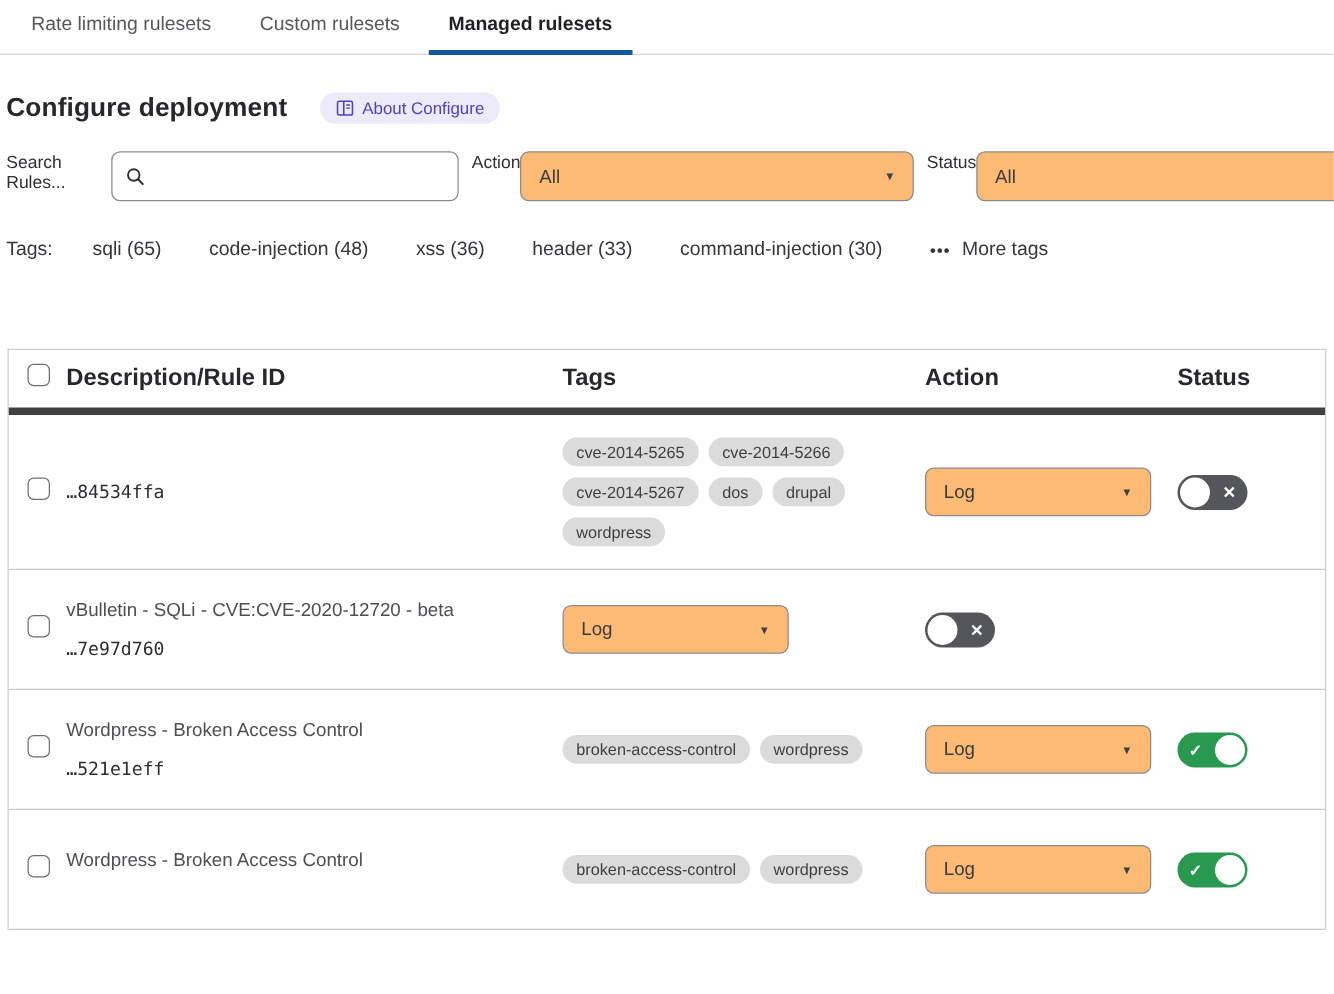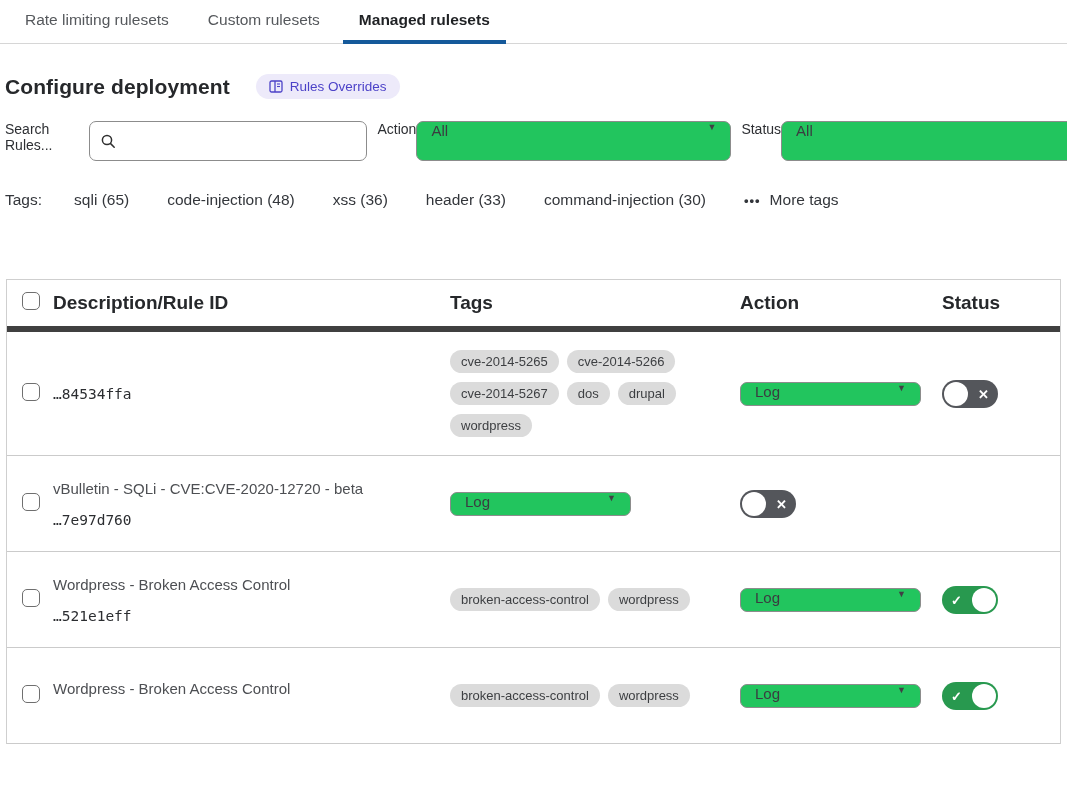--- a/index.html
+++ b/index.html
@@ -16,21 +16,21 @@
   
   .head-row { display:flex; align-items:center; margin:30px 0 0 5px; }
   .page-title { font-size:21px; font-weight:bold; color:#26282b; letter-spacing:.1px; }
   .about-badge { display:inline-flex; align-items:center; gap:7px; margin-left:26px; background:#edeafa; color:#4c42c8; font-size:13.5px; padding:5px 13px; border-radius:14px; cursor:pointer; }
   
   .filters { display:flex; align-items:flex-end; margin:22px 5px 0 5px; gap:10px; }
   .field { display:flex; flex-direction:row; }
   .field-label { font-size:14px; color:#2d2f33; margin-bottom:7px; }
   .searchbox { width:315px; height:40px; border:1px solid #8c8c8c; border-radius:7px; display:flex; align-items:center; padding:0 10px; background:#fff; }
   .searchbox input { border:none; outline:none; flex:1; font-size:15px; margin-left:8px; font-family:"Liberation Sans", sans-serif; }
-  .select { height:40px; border:1px solid #8c8c8c; border-radius:7px; background:#22c55e; display:flex; align-items:flex-start; justify-content:space-between; padding:0 14px; font-size:15px; color:#3a3c40; cursor:pointer; }
+  .select { height:40px; border:1px solid #8c8c8c; border-radius:7px; background:#fdba74; display:flex; align-items:center; justify-content:space-between; padding:0 14px; font-size:15px; color:#3a3c40; cursor:pointer; }
   .select-arrow { font-size:9px; color:#3f4044; margin-left:8px; }
   .w-action { width:315px; }
   .w-status { width:316px; }
   .search-btn { width:84px; height:40px; background:#1770f0; color:#fff; font-size:10px; border:none; border-radius:7px; cursor:pointer; font-family:"Liberation Sans", sans-serif; }
   
   .tagsbar { display:flex; align-items:center; margin:30px 5px 0 5px; font-size:15.5px; color:#33363b; }
   .tagsbar-label { margin-right:32px; }
   .tagbar-item { margin-right:38px; cursor:pointer; color:#33363b; }
   .more-tags { display:flex; align-items:center; gap:9px; cursor:pointer; }
   .dots-icon { font-size:13px; letter-spacing:1px; font-weight:bold; color:#33363b; }
@@ -39,21 +39,21 @@
   .trow, .thead { display:grid; grid-template-columns:46px 397px 290px 202px 1fr; align-items:center; }
   .thead { height:52px; border-bottom:6px solid #404040; font-weight:bold; font-size:19px; color:#26282b; }
   .trow { min-height:96px; border-bottom:1px solid #cbcbcb; padding:18px 0; }
   .cb-cell { padding-left:15px; }
   .checkbox { display:inline-block; width:18px; height:18px; border:1.5px solid #6f6f6f; border-radius:5px; background:#fff; cursor:pointer; }
   .desc-cell { padding-right:24px; }
   .row-title { font-size:15px; color:#4d4f53; margin-bottom:15px; }
   .row-id { font-family:"DejaVu Sans Mono", monospace; font-size:14.5px; color:#2b2d30; }
   .tags-cell { display:flex; flex-wrap:wrap; gap:9px 8px; padding-right:40px; align-content:center; }
   .pill { background:#dbdbdb; color:#3d3f42; font-size:13px; padding:4px 11px; border-radius:999px; white-space:nowrap; }
-  .action-cell .select { width:181px; height:24px; }
+  .action-cell .select { width:181px; height:39px; }
   .toggle { position:relative; width:56px; height:28px; border-radius:14px; cursor:pointer; }
   .toggle.off { background:#54565b; }
   .toggle.on  { background:#28994f; }
   .knob { position:absolute; top:2px; width:24px; height:24px; border-radius:50%; background:#fff; }
   .toggle.off .knob { left:2px; }
   .toggle.on  .knob { right:2px; }
   .toggle-icon { position:absolute; top:50%; transform:translateY(-50%); color:#fff; font-size:13px; font-weight:bold; }
   .toggle.off .toggle-icon { right:9px; }
   .toggle.on  .toggle-icon { left:9px; }
 </style>
@@ -70,21 +70,21 @@
   <div class="page-title">Configure deployment</div>
   <div class="about-badge">
     <span style="display:inline-flex;">
       <svg width="14" height="13" viewBox="0 0 14 13">
           <rect x="1" y="1" width="12" height="11" rx="1.5" fill="none" stroke="#4c42c8" stroke-width="1.3"></rect>
           <line x1="6" y1="1" x2="6" y2="12" stroke="#4c42c8" stroke-width="1.3"></line>
           <line x1="8" y1="4" x2="11" y2="4" stroke="#4c42c8" stroke-width="1.1"></line>
           <line x1="8" y1="6.5" x2="11" y2="6.5" stroke="#4c42c8" stroke-width="1.1"></line>
         </svg>
     </span>
-    <span>Rules Overrides</span>
+    <span>About Configure</span>
   </div>
 </div>
 
 <div class="filters">
   <div class="field">
     <span class="field-label">Search Rules...</span>
     <div class="searchbox">
       <span style="display:inline-flex;">
         <svg width="16" height="16" viewBox="0 0 16 16">
             <circle cx="7" cy="7" r="4.6" fill="none" stroke="#303030" stroke-width="1.5"></circle>

